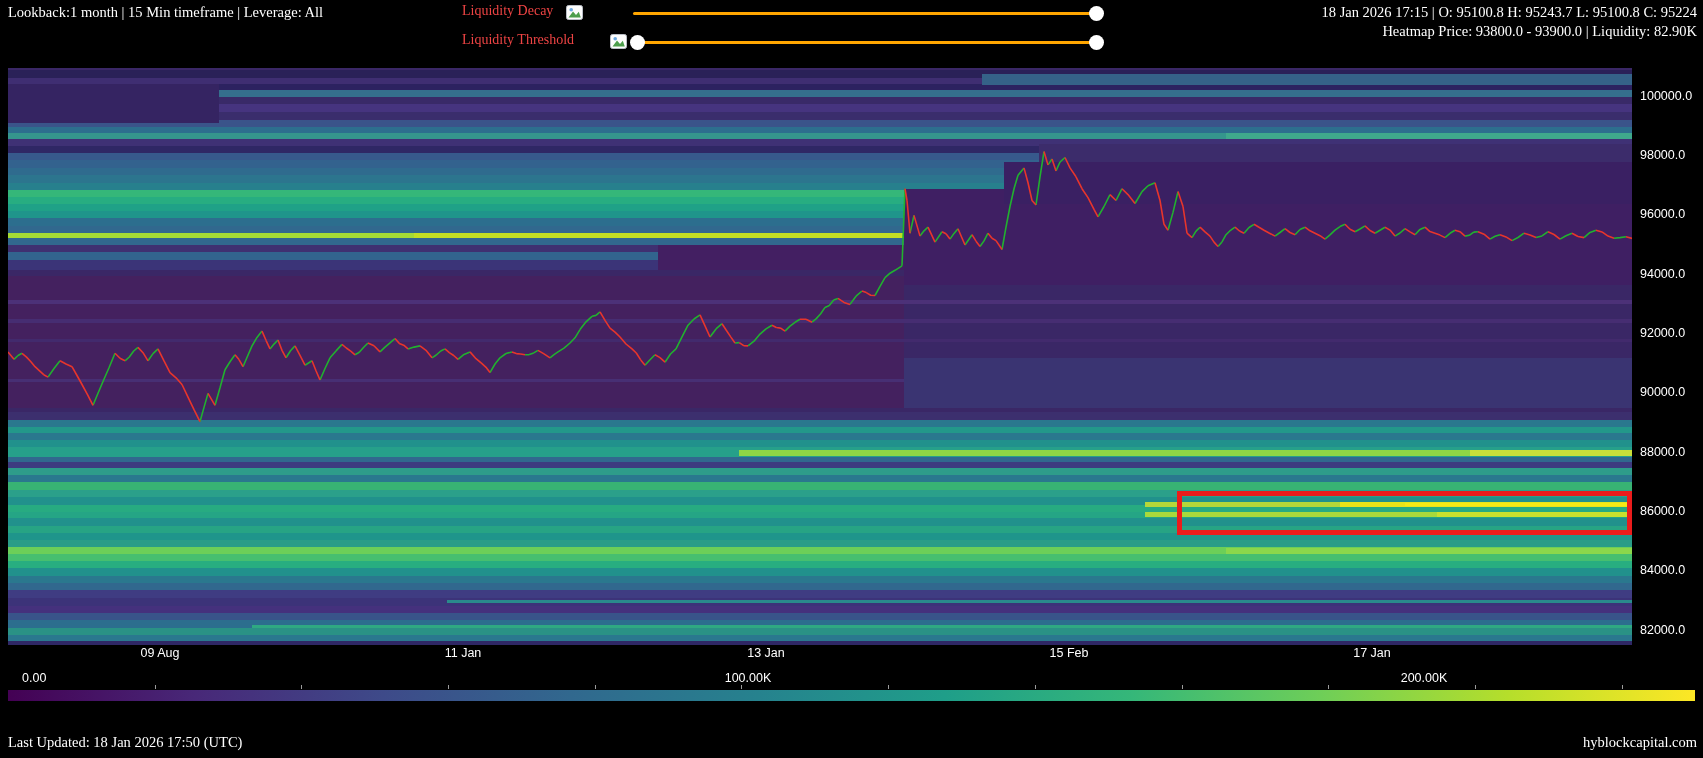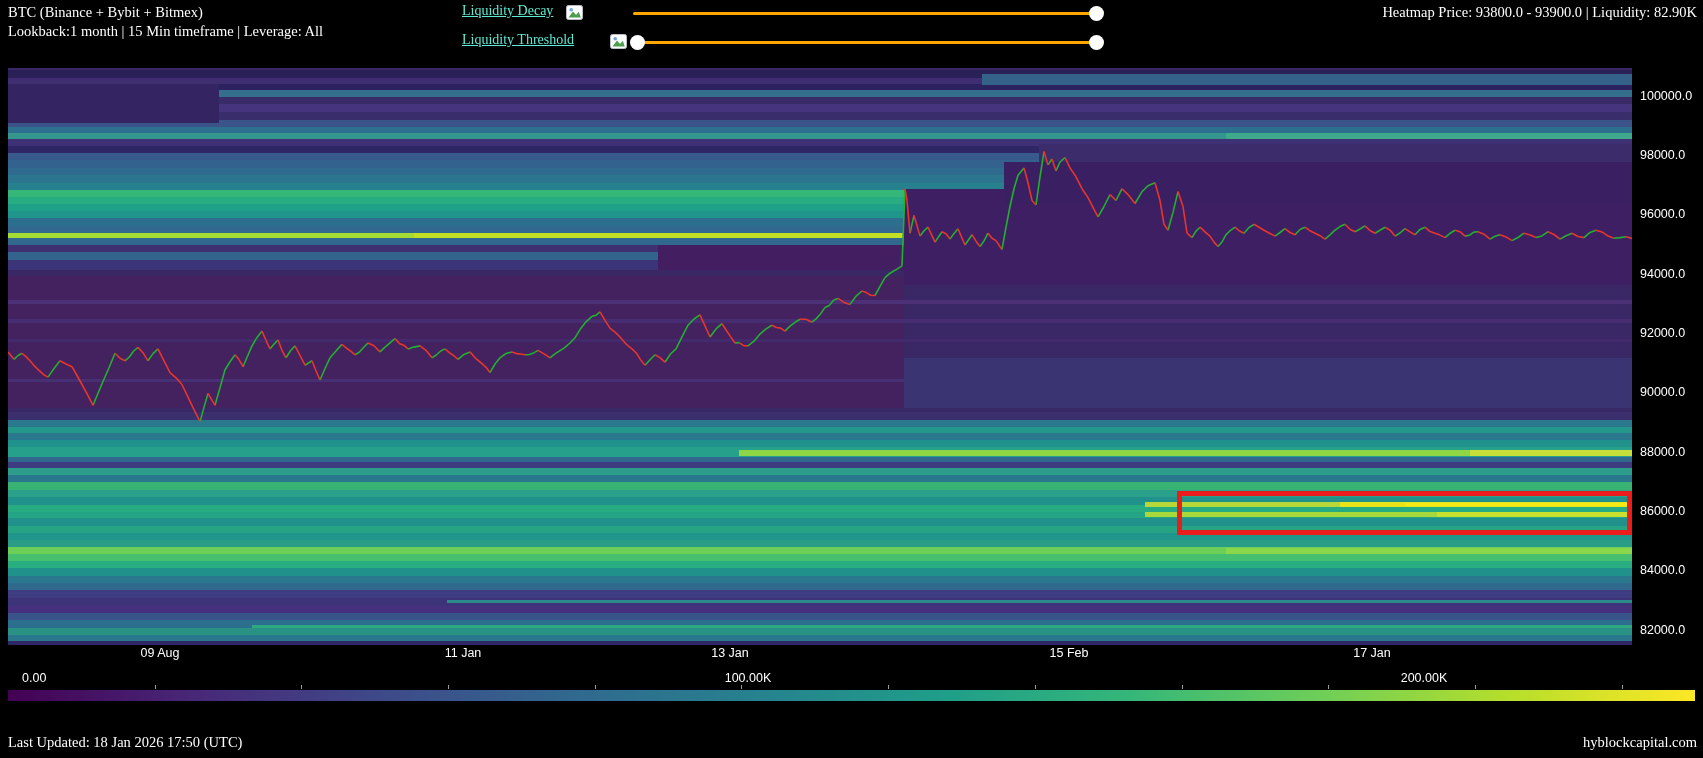--- a/index.html
+++ b/index.html
@@ -3,21 +3,21 @@
 <meta charset="utf-8">
 <title>BTC Liquidation Heatmap</title>
 <style>
   html,body{margin:0;padding:0;background:#000;}
   #app{position:relative;width:1703px;height:758px;background:#000;overflow:hidden;
        font-family:"Liberation Serif", serif;color:#fff;}
   .abs{position:absolute;}
   
   #hdr-left{left:8px;top:3px;line-height:19px;font-size:14.5px;}
   #hdr-right{right:6px;top:3px;line-height:19px;font-size:14.5px;text-align:right;}
-  .slider-label{font-size:14px;color:#5eead4;text-decoration:underline;}
+  .slider-label{font-size:14px;color:#ef4444;}
   .slider-track{height:3px;background:#ffa600;border-radius:2px;}
   .slider-handle{width:15px;height:15px;border-radius:50%;background:#fff;}
   .img-icon{width:17px;height:15px;}
   
   #plot{left:8px;top:68px;width:1624px;height:577px;background:#3a2766;overflow:hidden;}
   .band{position:absolute;}
   #hl-box{position:absolute;border:5px solid #ea1c1c;box-sizing:border-box;}
   .ylab{position:absolute;left:1640px;font-family:"Liberation Sans",sans-serif;
         font-size:12.5px;color:#fff;white-space:nowrap;}
   .xlab{position:absolute;top:646px;transform:translateX(-50%);
@@ -29,21 +29,20 @@
   
   #footer-left{left:8px;top:734px;font-size:14.5px;text-align:right;}
   #footer-right{right:6px;top:734px;font-size:14.5px;}
 </style>
 </head>
 <body>
 
 <div id="app">
 
   <div class="abs" id="hdr-left">
-    <div>BTC (Binance + Bybit + Bitmex)</div>
     <div>Lookback:1 month | 15 Min timeframe | Leverage: All</div>
   </div>
 
   <div class="abs" id="hdr-sliders" style="left:0;top:0;width:1703px;height:60px;">
       <div style="position: absolute; left: 0px; top: 0px; width: 100%; height: 60px;">
         <div class="slider-label" style="position: absolute; left: 462px; top: 3px;">Liquidity Decay</div>
         <span style="position: absolute; left: 566px; top: 5px;"><svg class="img-icon" viewBox="0 0 17 15">
             <rect x="0.5" y="0.5" width="16" height="14" rx="2" fill="#fdfdfd" stroke="#b9bec6"></rect>
             <circle cx="5.2" cy="4.8" r="1.8" fill="#6aa7e0"></circle>
             <path d="M2.5 12.5 L7 6.5 L10 10 L12.8 6.8 L14.8 12.5 Z" fill="#4c9e4c"></path>
@@ -58,20 +57,21 @@
             <circle cx="5.2" cy="4.8" r="1.8" fill="#6aa7e0"></circle>
             <path d="M2.5 12.5 L7 6.5 L10 10 L12.8 6.8 L14.8 12.5 Z" fill="#4c9e4c"></path>
           </svg></span>
         <div class="slider-track" style="position: absolute; left: 637px; top: 41px; width: 459px; background: rgb(255, 166, 0);"></div>
         <div class="slider-handle" style="position: absolute; left: 630px; top: 35px;"></div>
         <div class="slider-handle" style="position: absolute; left: 1089px; top: 35px;"></div>
       </div>
     </div>
 
   <div class="abs" id="hdr-right">
+    <div>18 Jan 2026 17:15 | O: 95100.8 H: 95243.7 L: 95100.8 C: 95224</div>
     <div>Heatmap Price: 93800.0 - 93900.0 | Liquidity: 82.90K</div>
   </div>
 
   <div class="abs" id="plot">
 
   <div class="band" style="left: 0px; top: 2px; width: 1624px; height: 8px; background: rgb(42, 33, 88);"></div>
       <div class="band" style="left: 0px; top: 10px; width: 1624px; height: 5.9px; background: rgb(63, 46, 114);"></div>
       <div class="band" style="left: 0px; top: 15.9px; width: 1624px; height: 5.9px; background: rgb(44, 34, 96);"></div>
       <div class="band" style="left: 0px; top: 21.9px; width: 1624px; height: 7.1px; background: rgb(53, 111, 141);"></div>
       <div class="band" style="left: 0px; top: 29px; width: 1624px; height: 7px; background: rgb(57, 42, 104);"></div>
@@ -171,21 +171,21 @@
       <div class="ylab" style="top: 326px;">92000.0</div>
       <div class="ylab" style="top: 385px;">90000.0</div>
       <div class="ylab" style="top: 445px;">88000.0</div>
       <div class="ylab" style="top: 504px;">86000.0</div>
       <div class="ylab" style="top: 563px;">84000.0</div>
       <div class="ylab" style="top: 623px;">82000.0</div>
     </div>
   <div id="xaxis">
       <div class="xlab" style="left: 160px;">09 Aug</div>
       <div class="xlab" style="left: 463px;">11 Jan</div>
-      <div class="xlab" style="left: 730px;">13 Jan</div>
+      <div class="xlab" style="left: 766px;">13 Jan</div>
       <div class="xlab" style="left: 1069px;">15 Feb</div>
       <div class="xlab" style="left: 1372px;">17 Jan</div>
     </div>
   <div class="abs" id="colorbar" style="background: linear-gradient(to right, rgb(68, 1, 84), rgb(72, 40, 120), rgb(62, 74, 137), rgb(49, 104, 142), rgb(38, 130, 142), rgb(31, 158, 137), rgb(53, 183, 121), rgb(110, 206, 88), rgb(181, 222, 43), rgb(253, 231, 37));"></div>
   <div id="cblabels">
       <div class="cblab" style="left: 22px;">0.00</div>
       <div class="cblab" style="left: 748px; transform: translateX(-50%);">100.00K</div>
       <div class="cblab" style="left: 1424px; transform: translateX(-50%);">200.00K</div>
       <div class="cbtick" style="left: 155px;"></div>
       <div class="cbtick" style="left: 301px;"></div>

